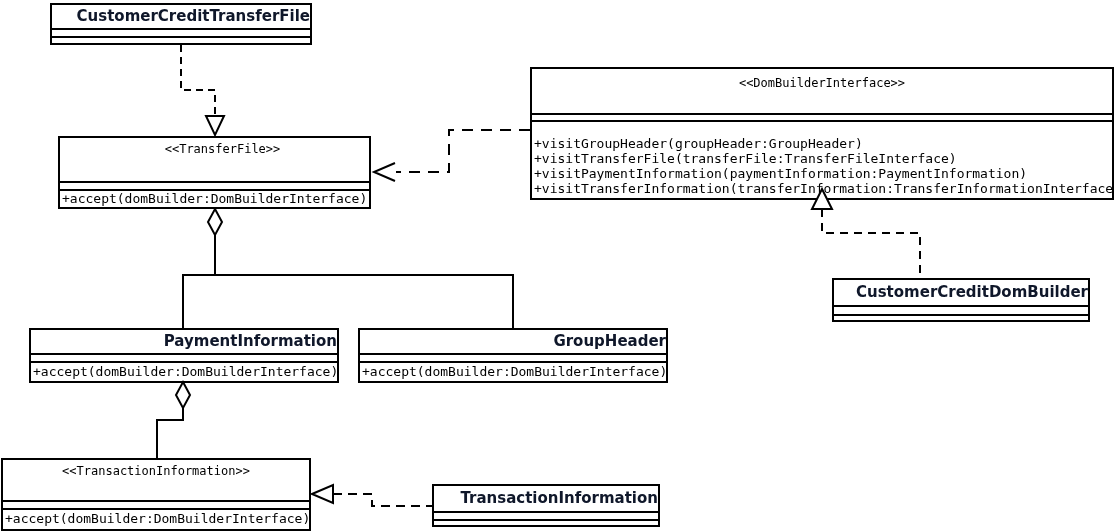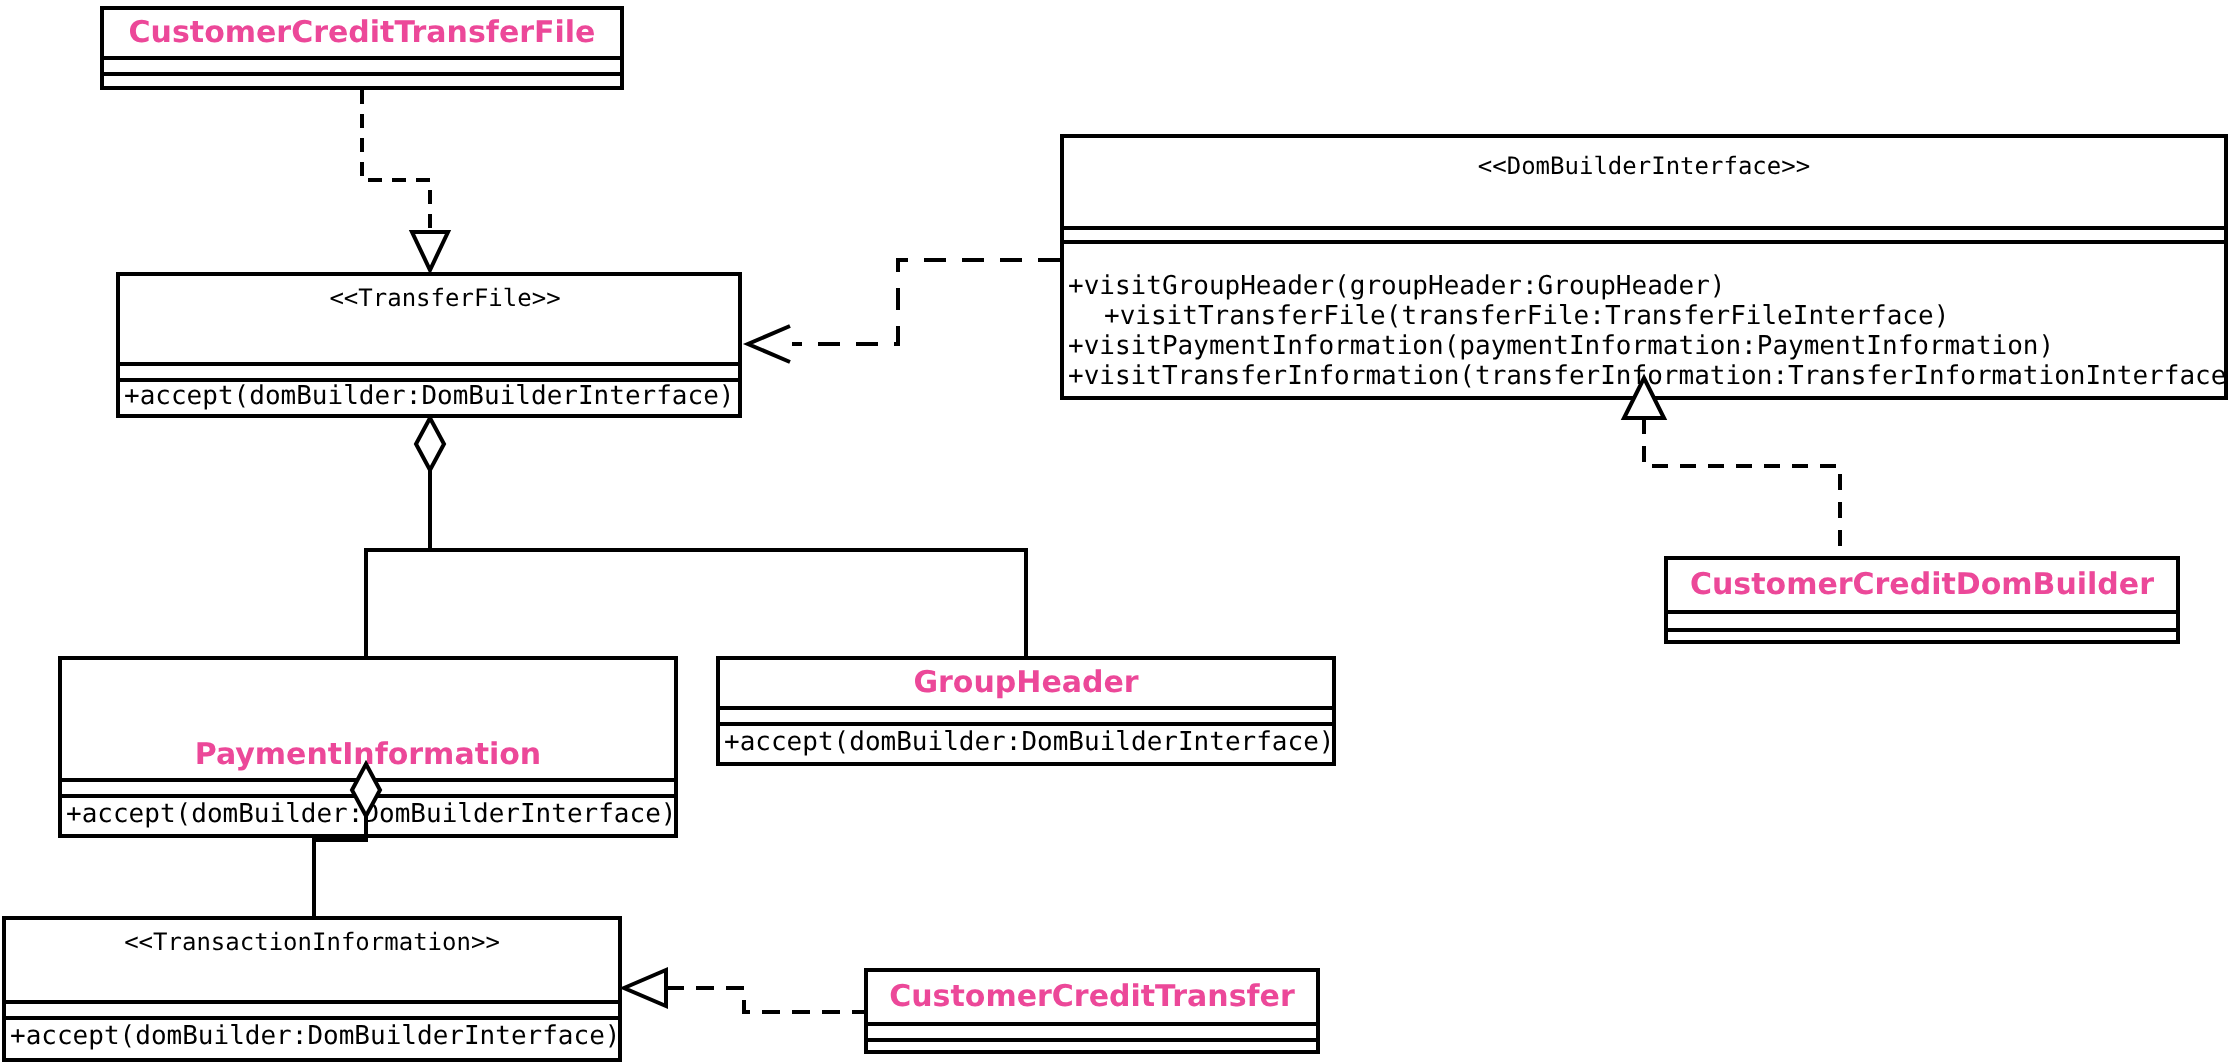--- a/index.html
+++ b/index.html
@@ -16,25 +16,25 @@
     border:2px solid #000;
     background:#fff;
   }
   .cmp {
     border-top:2px solid #000;
     overflow:hidden;
     white-space:nowrap;
   }
   .cmp.first { border-top:none; }
   .title-class {
-    text-align:center;
+    text-align:right;
     font-family:"DejaVu Sans", "Liberation Sans", sans-serif;
     font-weight:bold;
     font-size:15px;
-    color:#ec4899;
+    color:#0f172a;
   }
   .title-stereo {
     text-align:center;
     font-family:"DejaVu Sans Mono", "Liberation Mono", monospace;
     font-weight:normal;
     font-size:12px;
     color:#000;
   }
   .mline {
     font-family:"DejaVu Sans Mono", "Liberation Mono", monospace;
@@ -62,34 +62,34 @@
     <div class="cmp" style="height:16px;">
       <div class="mline" style="line-height:15px;">+accept(domBuilder:DomBuilderInterface)</div>
     </div>
   </div>
 
   <div class="uml-box" style="left:530px; top:67px; width:584px;">
     <div class="cmp first title-stereo" style="height:37px; padding-top:7px;">&lt;&lt;DomBuilderInterface&gt;&gt;</div>
     <div class="cmp" style="height:5px;"></div>
     <div class="cmp" style="height:62px; padding-top:14px;">
       <div class="mline" style="line-height:15px;">+visitGroupHeader(groupHeader:GroupHeader)</div>
-      <div class="mline" style="line-height:15px;margin-left:18px;">+visitTransferFile(transferFile:TransferFileInterface)</div>
+      <div class="mline" style="line-height:15px;">+visitTransferFile(transferFile:TransferFileInterface)</div>
       <div class="mline" style="line-height:15px;">+visitPaymentInformation(paymentInformation:PaymentInformation)</div>
       <div class="mline" style="line-height:15px;">+visitTransferInformation(transferInformation:TransferInformationInterface)</div>
     </div>
   </div>
 
   <div class="uml-box" style="left:832px; top:278px; width:258px;">
     <div class="cmp first title-class" style="height:25px; line-height:25px;">CustomerCreditDomBuilder</div>
     <div class="cmp" style="height:7px;"></div>
     <div class="cmp" style="height:4px;"></div>
   </div>
 
   <div class="uml-box" style="left:29px; top:328px; width:310px;">
-    <div class="cmp first title-class" style="height:23px; line-height:23px;margin-top:36px;">PaymentInformation</div>
+    <div class="cmp first title-class" style="height:23px; line-height:23px;">PaymentInformation</div>
     <div class="cmp" style="height:6px;"></div>
     <div class="cmp" style="height:17px; padding-top:1px;">
       <div class="mline">+accept(domBuilder:DomBuilderInterface)</div>
     </div>
   </div>
 
   <div class="uml-box" style="left:358px; top:328px; width:310px;">
     <div class="cmp first title-class" style="height:23px; line-height:23px;">GroupHeader</div>
     <div class="cmp" style="height:6px;"></div>
     <div class="cmp" style="height:17px; padding-top:1px;">
@@ -99,21 +99,21 @@
 
   <div class="uml-box" style="left:1px; top:458px; width:310px;">
     <div class="cmp first title-stereo" style="height:36px; padding-top:4px;">&lt;&lt;TransactionInformation&gt;&gt;</div>
     <div class="cmp" style="height:6px;"></div>
     <div class="cmp" style="height:18px; padding-top:1px;">
       <div class="mline">+accept(domBuilder:DomBuilderInterface)</div>
     </div>
   </div>
 
   <div class="uml-box" style="left:432px; top:484px; width:228px;">
-    <div class="cmp first title-class" style="height:25px; line-height:25px;">CustomerCreditTransfer</div>
+    <div class="cmp first title-class" style="height:25px; line-height:25px;">TransactionInformation</div>
     <div class="cmp" style="height:6px;"></div>
     <div class="cmp" style="height:4px;"></div>
   </div>
 
   <svg class="wires" width="1117" height="532" viewBox="0 0 1117 532">
     <g stroke="#000000" stroke-width="2" fill="none">
 
       <g>
         <path d="M181,45 L181,90 L215,90 L215,116" stroke-dasharray="7,5"></path>
         <polygon points="206,116 224,116 215,135" fill="#ffffff"></polygon>

